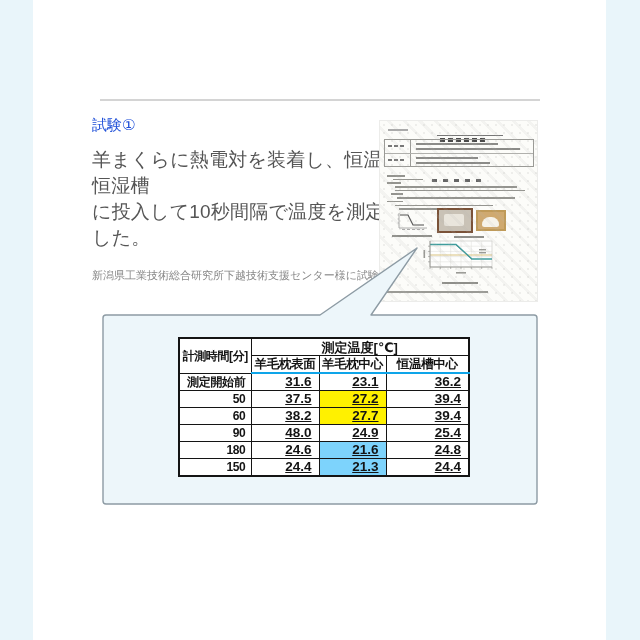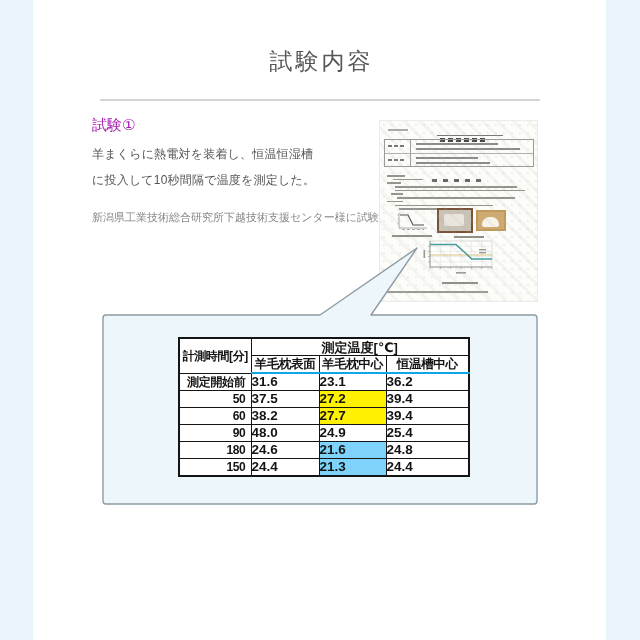--- a/index.html
+++ b/index.html
@@ -10,22 +10,22 @@
   }
   .card { position:absolute; left:33px; top:0; width:573px; height:640px; background:#ffffff; }
 
   .page-title {
     position:absolute; top:46px; left:0; width:640px; text-align:center;
     font-size:23px; color:#555; letter-spacing:3px; text-indent:3px; font-weight:500;
   }
   .title-rule { position:absolute; top:99px; left:100px; width:440px; height:2px; background:#d4d4d4; }
 
   .intro { position:absolute; left:92px; top:116px; width:300px; }
-  .intro-label { font-size:15px; color:#a21caf; margin-bottom:6px; }
-  .intro-line { font-size:12px; color:#555; line-height:26px; letter-spacing:0.2px; }
+  .intro-label { font-size:15px; color:#1d4ed8; margin-bottom:12px; }
+  .intro-line { font-size:19px; color:#555; line-height:26px; letter-spacing:0.2px; }
   .intro-note { margin-top:17px; }
   .note-line { font-size:11px; color:#888; line-height:15px; }
 
   
   .doc { position:absolute; left:380px; top:121px; width:157px; height:180px;
          background:#fcfcf9; z-index:1; outline:1px solid #ececea; }
   .doc::before { content:""; position:absolute; inset:0;
          background-image:radial-gradient(circle,#c9c9c6 0.8px,transparent 1.3px);
          background-size:8px 8px; opacity:.28; pointer-events:none; }
   .doc::after { content:""; position:absolute; inset:0;
@@ -69,37 +69,36 @@
     font-weight:bold; font-size:13px;
   }
   .data-table th, .data-table td {
     border:1px solid #141414; height:16px; padding:0 0;
     white-space:nowrap; overflow:hidden; vertical-align:middle; line-height:1;
   }
   .data-table .group-th { text-align:center; font-size:13px; }
   .data-table .corner { text-align:center; font-size:12px; letter-spacing:-0.4px; }
   .data-table .sub th { border-bottom:2px solid #0ea5e9; text-align:center; font-size:12.5px; letter-spacing:-0.3px; }
   .data-table td.time { text-align:right; padding-right:5px; font-size:12px; letter-spacing:-0.3px; }
-  .data-table td.num  { padding-right:7px; font-size:13.5px; }
+  .data-table td.num  { text-align:right; padding-right:7px; font-size:13.5px;text-decoration:underline; }
   .hl-yellow { background:#fff100; }
   .hl-blue   { background:#7dd3fc; }
 
   .conclusion {
     position:absolute; left:33px; top:523px; width:573px; z-index:3;
     text-align:center; color:#666;
   }
   .conclusion-line { font-size:15px; line-height:31px; letter-spacing:0.3px; }
 </style>
 </head>
 <body>
 
 <div class="stage">
   <div class="card"></div>
 
-  <div class="page-title">試験内容</div>
   <div class="title-rule"></div>
 
   <div class="intro">
     <div class="intro-label">試験①</div>
     <div class="intro-line">羊まくらに熱電対を装着し、恒温恒湿槽</div>
     <div class="intro-line">に投入して10秒間隔で温度を測定した。</div>
     <div class="intro-note">
       <div class="note-line">新潟県工業技術総合研究所下越技術支援センター様に試験を</div>
     </div>
   </div>

